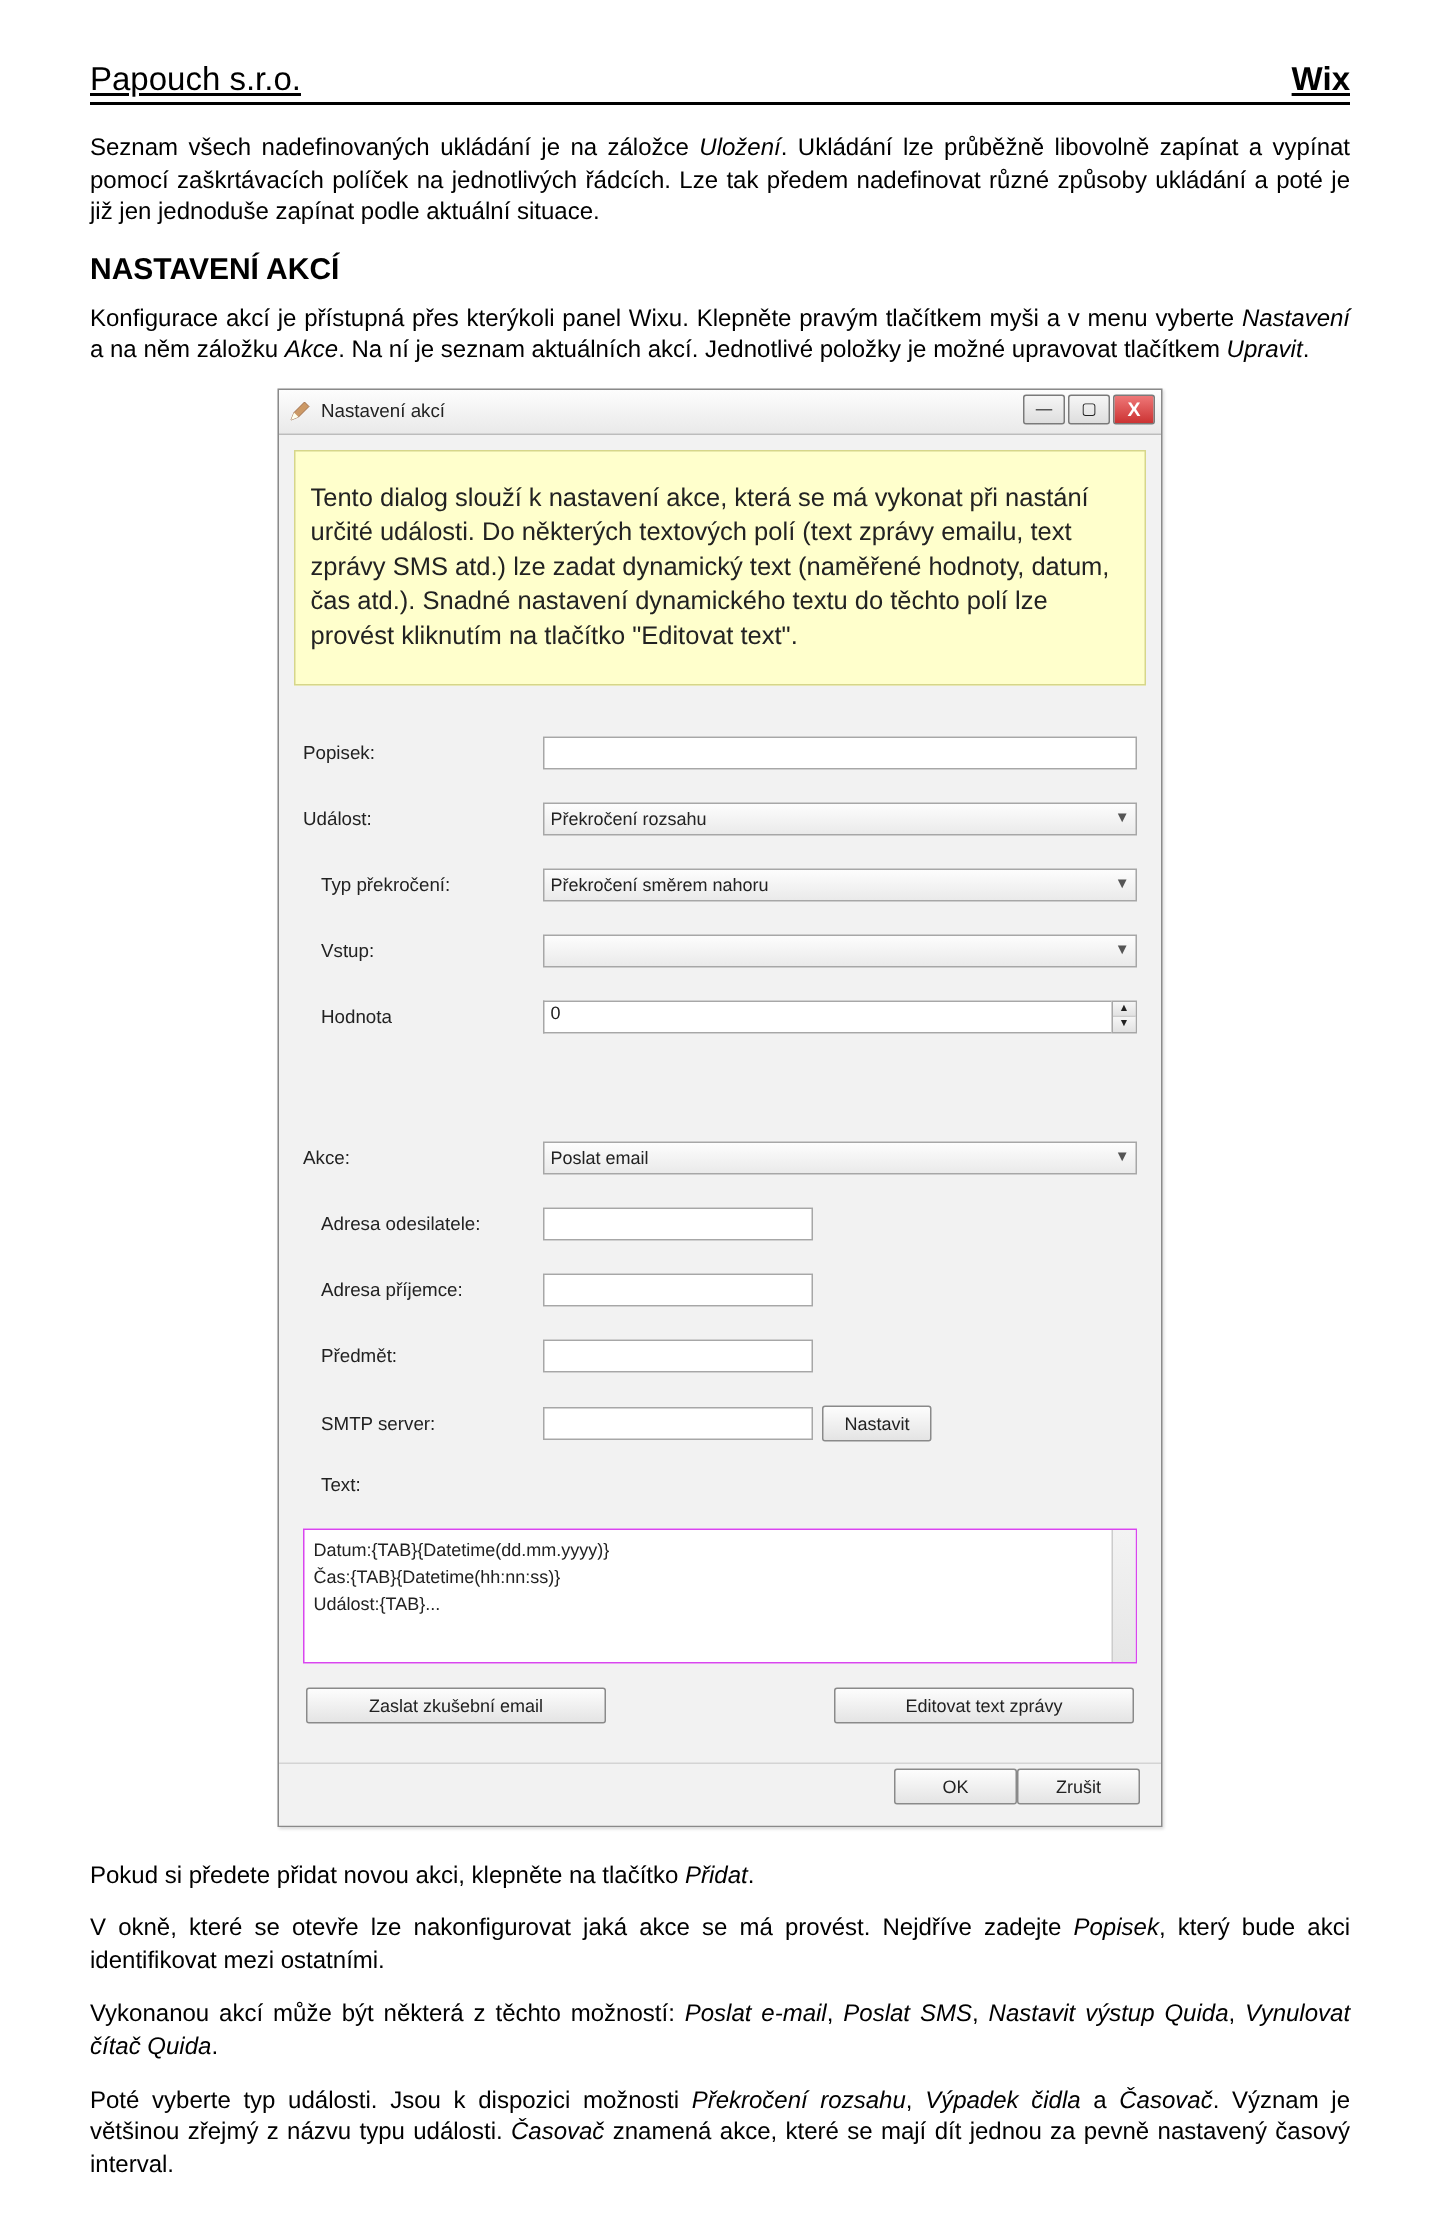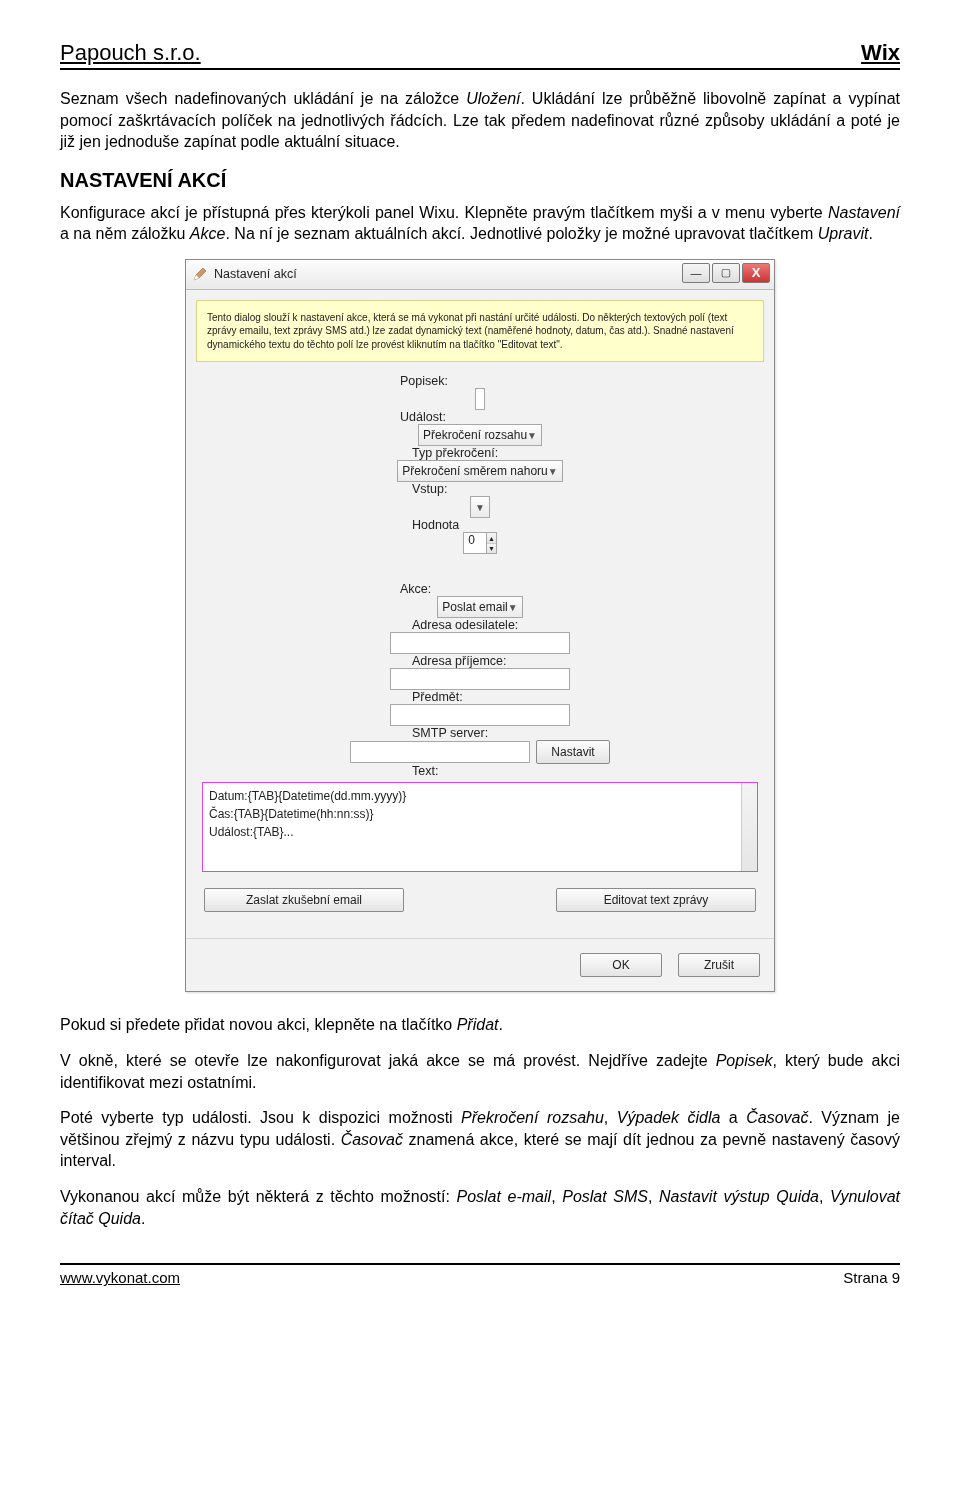--- a/index.html
+++ b/index.html
@@ -78,34 +78,33 @@
     font-size: 11px;
   }
   .win-btn.close {
     background: linear-gradient(#e77,#c33);
     color: #fff;
     font-weight: bold;
     font-size: 13px;
   }
   .info-box {
     margin: 10px 10px 8px 10px;
-    padding: 10px 10px;
+    padding: 20px 10px;
     background: #ffffcc;
     border: 1px solid #d6d68a;
-    font-size: 10px;
+    font-size: 17px;
     line-height: 1.35;
   }
   .form-area {
     padding: 4px 16px 12px 16px;
   }
   .row {
     display: flex;
     align-items: center;
-    margin: 0 0;
-    flex-direction: column;
+    margin: 22px 0;
   }
   .row .lbl {
     width: 160px;
     font-size: 12.5px;
   }
   .row .ctrl {
     flex: 1;
     display: flex;
     align-items: center;
     gap: 6px;
@@ -170,22 +169,22 @@
     background: linear-gradient(#f3f3f3,#e6e6e6);
     border-left:1px solid #ccc;
   }
   .two-btn-row {
     display: flex; justify-content: space-between;
     margin-top: 16px; padding: 0 2px;
   }
   .two-btn-row .btn { width: 200px; }
   .dlg-footer {
     display: flex; justify-content: flex-end;
-    gap: 16px;
-    padding: 14px 14px 14px 14px;
+    gap: 0;
+    padding: 3px 14px 14px 14px;
     border-top: 1px solid #d4d4d4;
     margin-top: 14px;
     background: #f2f2f2;
   }
   .dlg-footer .btn { width: 82px; }
 
   .page-footer {
     display: flex; justify-content: space-between;
     border-top: 2px solid #000;
     margin-top: 34px;
@@ -346,23 +345,23 @@
     </div>
   </div>
 
   <p class="body-text">
     <span>Pokud si předete přidat novou akci, klepněte na tlačítko </span><span class="em">Přidat</span><span>.</span>
   </p>
   <p class="body-text">
     <span>V okně, které se otevře lze nakonfigurovat jaká akce se má provést. Nejdříve zadejte </span><span class="em">Popisek</span><span>, který bude akci identifikovat mezi ostatními.</span>
   </p>
   <p class="body-text">
+    <span>Vykonanou akcí může být některá z těchto možností: </span><span class="em">Poslat e-mail</span><span>, </span><span class="em">Poslat SMS</span><span>, </span><span class="em">Nastavit výstup Quida</span><span>, </span><span class="em">Vynulovat čítač Quida</span><span>.</span>
+  </p>
+  <p class="body-text">
     <span>Poté vyberte typ události. Jsou k dispozici možnosti </span><span class="em">Překročení rozsahu</span><span>, </span><span class="em">Výpadek čidla</span><span> a </span><span class="em">Časovač</span><span>. Význam je většinou zřejmý z názvu typu události. </span><span class="em">Časovač</span><span> znamená akce, které se mají dít jednou za pevně nastavený časový interval.</span>
-  </p>
-  <p class="body-text">
-    <span>Vykonanou akcí může být některá z těchto možností: </span><span class="em">Poslat e-mail</span><span>, </span><span class="em">Poslat SMS</span><span>, </span><span class="em">Nastavit výstup Quida</span><span>, </span><span class="em">Vynulovat čítač Quida</span><span>.</span>
   </p>
 
   <div class="page-footer">
     <a>www.vykonat.com</a>
     <span>Strana 9</span>
   </div>
 </div>
 
 </body></html>

